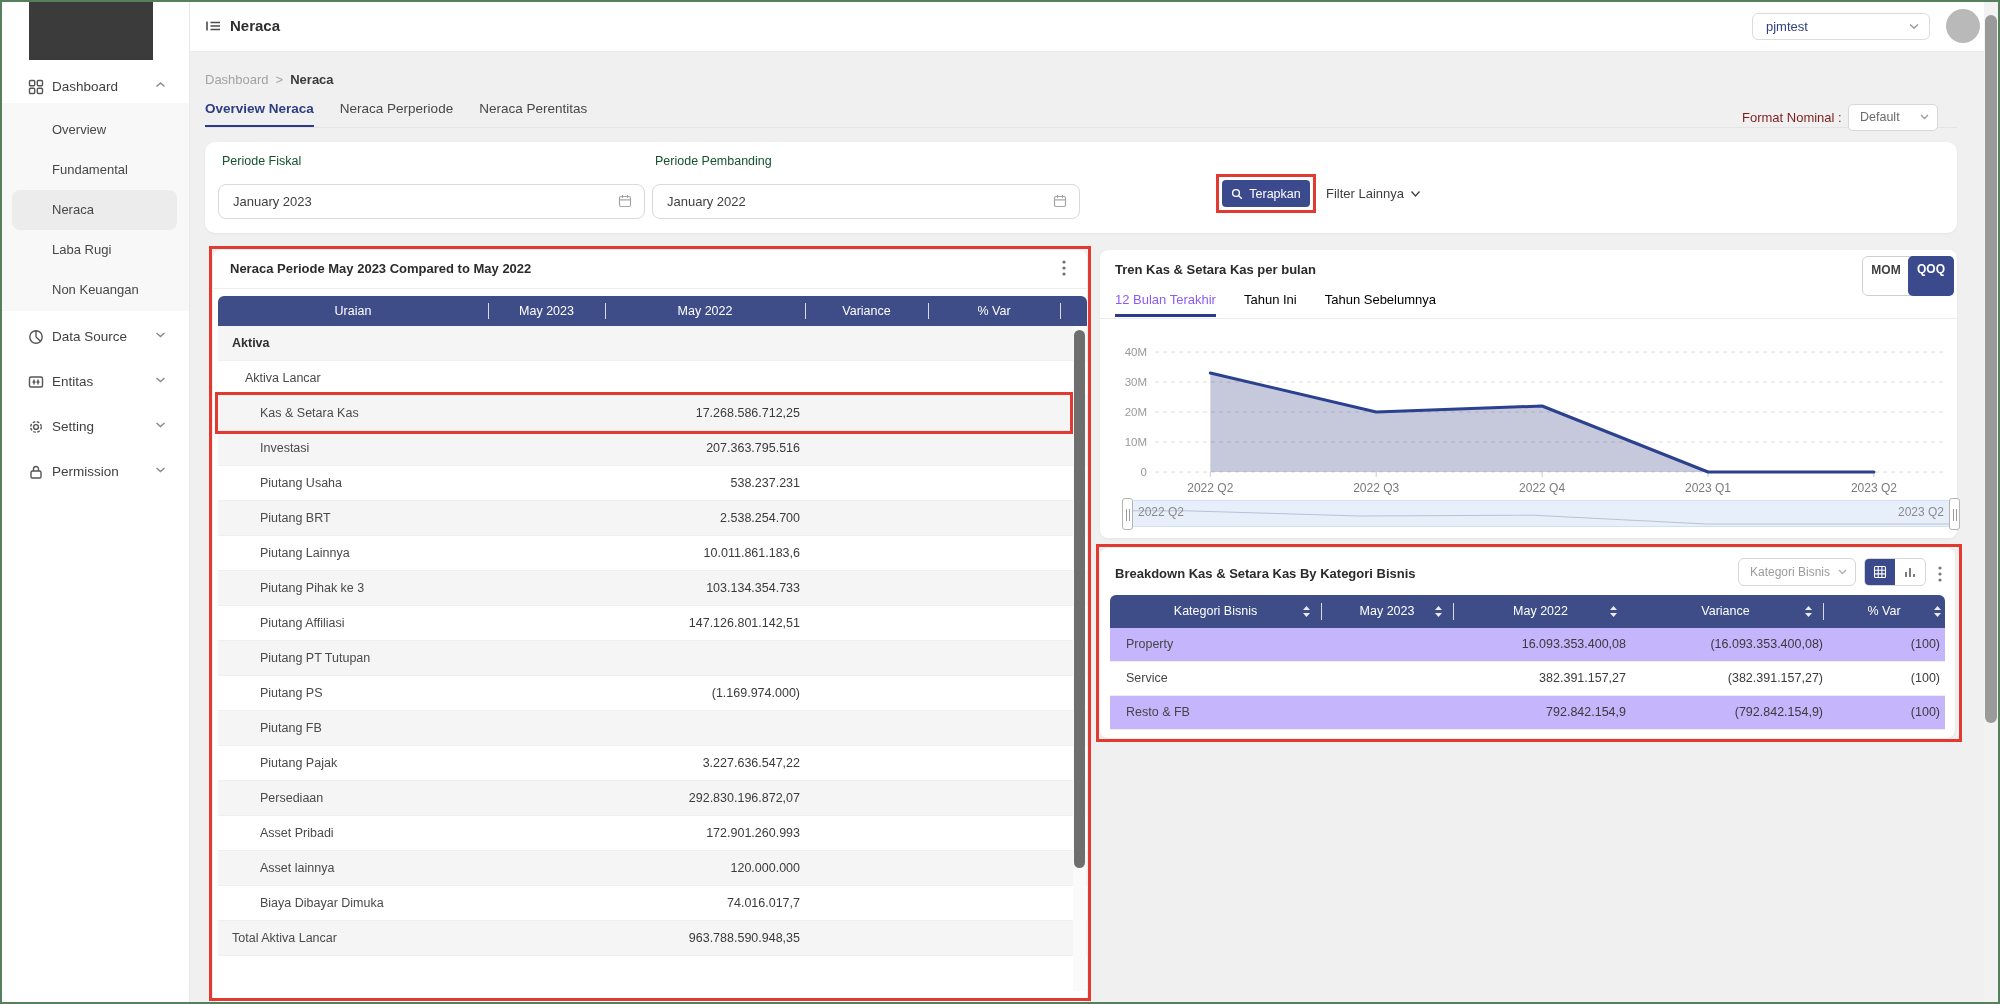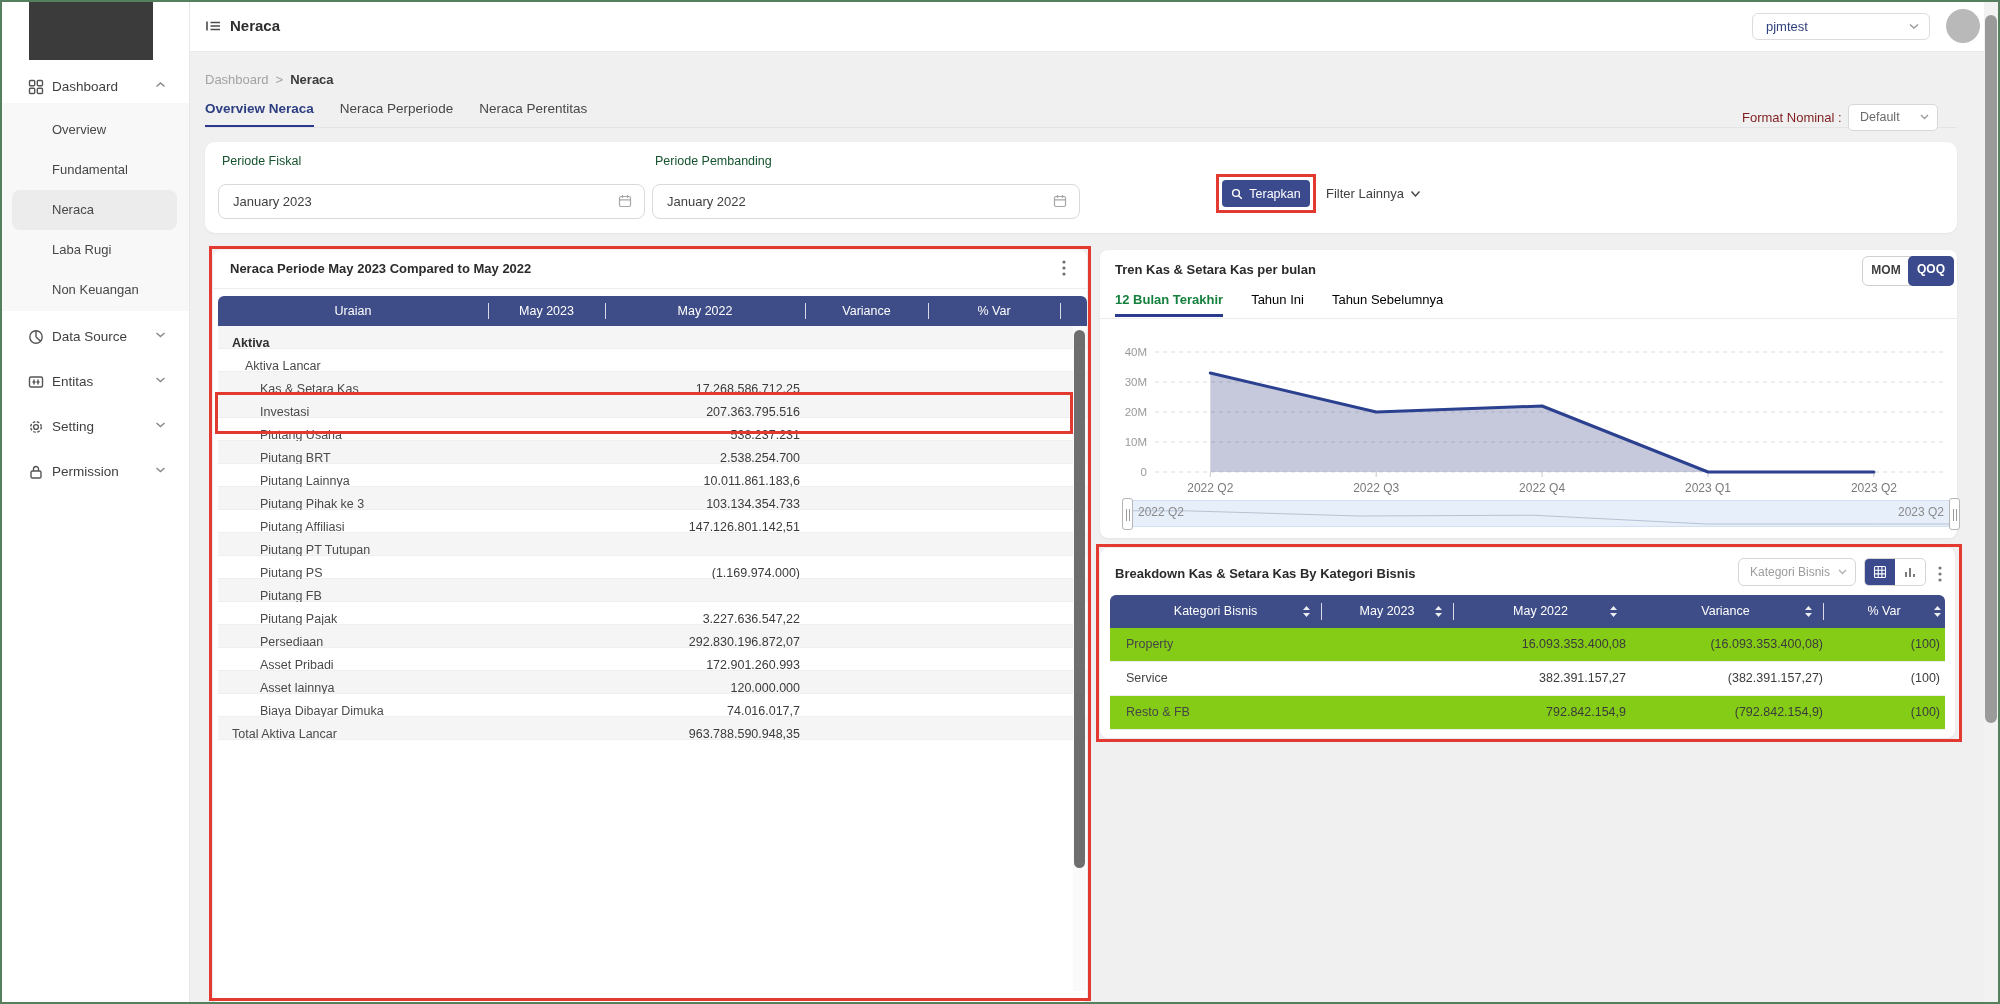--- a/index.html
+++ b/index.html
@@ -60,38 +60,38 @@
   #neraca-card{position:absolute;left:213px;top:250px;width:874px;height:754px;border-radius:8px}
   .panel-title{position:absolute;font-size:13px;font-weight:700;color:#2b2b2b}
   #neraca-title{left:230px;top:261px}
   #neraca-kebab{position:absolute;left:1062px;top:260px;color:#6f6f6f}
   #neraca-divider{position:absolute;left:213px;top:288px;width:874px;height:1px;background:#ededed}
   #neraca-table{position:absolute;left:218px;top:296px;width:869px}
   .thead{position:relative;height:30px;background:#3e4d87;border-radius:6px 6px 0 0}
   .hcell{position:absolute;top:0;line-height:30px;text-align:center;font-size:12.5px;color:#fff;font-weight:400}
   .nh1{left:0;width:270px}.nh2{left:270px;width:117px}.nh3{left:387px;width:200px}.nh4{left:587px;width:123px}.nh5{left:710px;width:132px}
   .vsep{position:absolute;top:7px;width:1px;height:16px;background:rgba(255,255,255,.8)}
-  .nrow{position:relative;height:23px;background:#fff;border-bottom:1px solid #efefef}
+  .nrow{position:relative;height:35px;background:#fff;border-bottom:1px solid #efefef}
   .nrow.stripe{background:#f5f5f6}
   .nlabel{position:absolute;top:0;line-height:34px;font-size:12.5px;color:#4a4a4a}
   .lvl0 .nlabel{left:14px}.lvl1 .nlabel{left:27px}.lvl2 .nlabel{left:42px}
   .nrow.bold .nlabel{font-weight:700;color:#2f2f2f}
   .nval{position:absolute;right:287px;top:0;line-height:34px;font-size:12.5px;color:#3b3b3b}
   #neraca-scroll{position:absolute;left:1073px;top:326px;width:13px;height:665px;background:#fafafa;z-index:10}
   #neraca-thumb{position:absolute;left:1074px;top:330px;width:11px;height:538px;background:#6e6e6e;border-radius:6px;z-index:11}
 
   
   #trend-card{position:absolute;left:1100px;top:250px;width:857px;height:288px;border-radius:8px}
   #trend-title{left:1115px;top:262px}
-  #mom-qoq{position:absolute;left:1862px;top:256px;width:92px;height:30px;border:1px solid #d0d0d0;border-radius:6px;background:#fff;display:flex}
+  #mom-qoq{position:absolute;left:1862px;top:256px;width:92px;height:40px;border:1px solid #d0d0d0;border-radius:6px;background:#fff;display:flex}
   #mom-qoq span{flex:1;text-align:center;line-height:26px;font-size:12px;font-weight:600;color:#3f3f3f}
   #mom-qoq .seg-active{background:#3b4a8c;color:#fff;border-radius:5px;margin:-1px}
   #trend-tabs{position:absolute;left:1115px;top:292px;display:flex;gap:28px}
   .ttab{font-size:13px;color:#000000;padding-bottom:7px;border-bottom:3px solid transparent}
-  .ttab.active{color:#15803d;font-weight:700;border-bottom-color:#2b3a8c}
+  .ttab.active{color:#8b5cf6;font-weight:400;border-bottom-color:#2b3a8c}
   #trend-divider{position:absolute;left:1100px;top:318px;width:857px;height:1px;background:#ececec}
   #trend-svg{position:absolute;left:1100px;top:328px}
   #slider{position:absolute;left:1128px;top:500px;width:826px;height:27px;background:#e7effb;border-top:1px solid #d3e0f3;border-bottom:1px solid #d3e0f3}
   .sl-label{position:absolute;top:4px;font-size:12px;color:#8a8a8a;z-index:3}
   #sl-left{left:10px}#sl-right{right:10px}
   .handle{position:absolute;top:-3px;width:11px;height:32px;background:#fff;border:1px solid #b5b5b5;border-radius:3px;z-index:4}
   .handle .grip{position:absolute;left:3px;top:10px;width:4px;height:12px;border-left:1px solid #9b9b9b;border-right:1px solid #9b9b9b}
   #handle-l{left:-6px}#handle-r{right:-6px}
 
   
@@ -105,21 +105,21 @@
   #view-toggle .vbtn.vactive{background:#3b4a8c}
   #bd-kebab{position:absolute;left:1938px;top:566px;color:#7a7a7a}
   #bd-table{position:absolute;left:1110px;top:595px;width:835px}
   .bhead{position:relative;height:33px;background:#3e4d87;border-radius:6px 6px 0 0}
   .bh{position:absolute;top:0;line-height:33px;text-align:center;font-size:12.5px;color:#fff}
   .bc1{left:0;width:211px}.bc2{left:211px;width:132px}.bc3{left:343px;width:175px}.bc4{left:518px;width:195px}.bc5{left:713px;width:122px}
   .bh .sort{position:absolute;right:10px;top:10px}
   .bc5 .sort{right:3px}
   .bsep{position:absolute;top:8px;width:1px;height:17px;background:rgba(255,255,255,.8)}
   .brow{position:relative;height:34px;background:#fff;border-bottom:1px solid #ededed}
-  .brow.stripe{background:#84cc16}
+  .brow.stripe{background:#c4b5fd}
   .blabel{position:absolute;left:16px;top:0;line-height:33px;font-size:12.5px;color:#464646}
   .bv{position:absolute;top:0;line-height:33px;font-size:12.5px;color:#3b3b3b}
   .bv2022{right:319px}.bvvar{right:122px}.bvpct{right:5px}
 
   
   #pagescroll{position:absolute;right:2px;top:2px;bottom:2px;width:14px;background:#f2f2f2;z-index:60}
   #pagethumb{position:absolute;left:1px;top:13px;width:12px;height:708px;background:#9a9a9a;border-radius:7px}
 </style>
 </head>
 <body>

